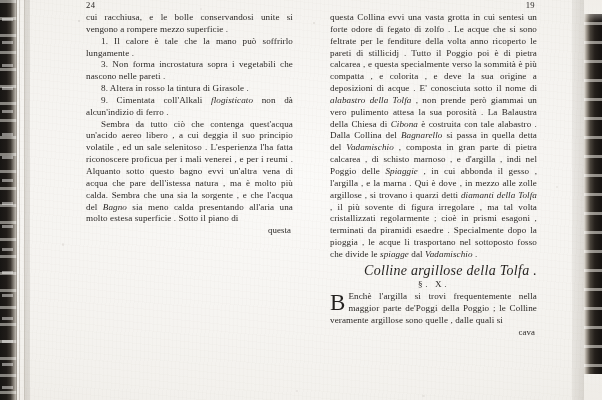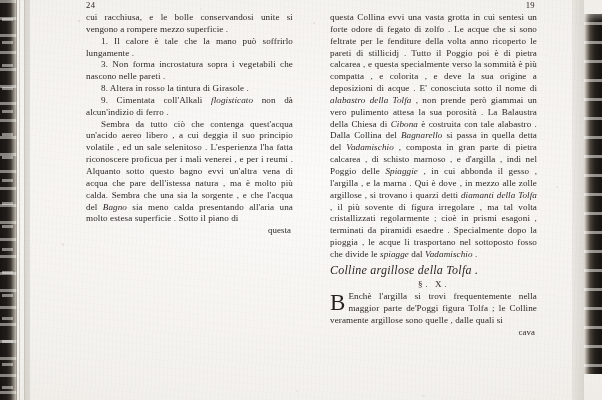--- a/index.html
+++ b/index.html
@@ -153,23 +153,23 @@
   .folio-left  { text-align: left;  margin-left: 0; }
   .folio-right { text-align: right; margin-right: 2px; }
 
   p.para { margin: 0; }
   p.indent { text-indent: 15px; }
 
   .it { font-style: italic; }
 
   .heading {
     margin: 4px 0 0 0;
-    text-align: left;
+    text-align: right;
     font-style: italic;
-    font-size: 12px;
+    font-size: 14px;
     letter-spacing: .02em;
   }
   .section-mark {
     margin: 2px 0 1px 0;
     text-align: center;
     font-size: 9.2px;
     letter-spacing: .28em;
   }
 
   
@@ -248,18 +248,18 @@
   <div class="page-col col-right inked">
 
     <div class="folio folio-right">19</div>
 
     <p class="para"><span>questa Collina evvi una vasta grotta in cui sentesi un forte odore di fegato di zolfo . Le acque che si sono feltrate per le fenditure della volta anno ricoperto le pareti di stillicidj . Tutto il Poggio poi è di pietra calcarea , e questa specialmente verso la sommità è più compatta , e colorita , e deve la sua origine a deposizioni di acque . E' conosciuta sotto il nome di </span><span class="it">alabastro della Tolfa</span><span> , non prende però giammai un vero pulimento attesa la sua porosità . La Balaustra della Chiesa di </span><span class="it">Cibona</span><span> è costruita con tale alabastro . Dalla Collina del </span><span class="it">Bagnarello</span><span> si passa in quella detta del </span><span class="it">Vadamischio</span><span> , composta in gran parte di pietra calcarea , di schisto marnoso , e d'argilla , indi nel Poggio delle </span><span class="it">Spiaggie</span><span> , in cui abbonda il gesso , l'argilla , e la marna . Qui è dove , in mezzo alle zolle argillose , si trovano i quarzi detti </span><span class="it">diamanti della Tolfa</span><span> , il più sovente di figura irregolare , ma tal volta cristallizzati regolarmente ; cioè in prismi esagoni , terminati da piramidi esaedre . Specialmente dopo la pioggia , le acque li trasportano nel sottoposto fosso che divide le </span><span class="it">spiagge</span><span> dal </span><span class="it">Vadamischio</span><span> .</span></p>
 
     <p class="heading">Colline argillose della Tolfa .</p>
 
     <p class="section-mark">§.  X.</p>
 
-    <p class="dropcap-para"><span class="dropcap">B</span><span>Enchè l'argilla si trovi frequentemente nella maggior parte de'Poggi figura Tolfa ; le Colline veramente argillose sono quelle , dalle quali si</span></p>
+    <p class="dropcap-para"><span class="dropcap">B</span><span>Enchè l'argilla si trovi frequentemente nella maggior parte de'Poggi della Poggio ; le Colline veramente argillose sono quelle , dalle quali si</span></p>
 
     <p class="catchword">cava</p>
   </div>
 
 </div>
 
 </body></html>

